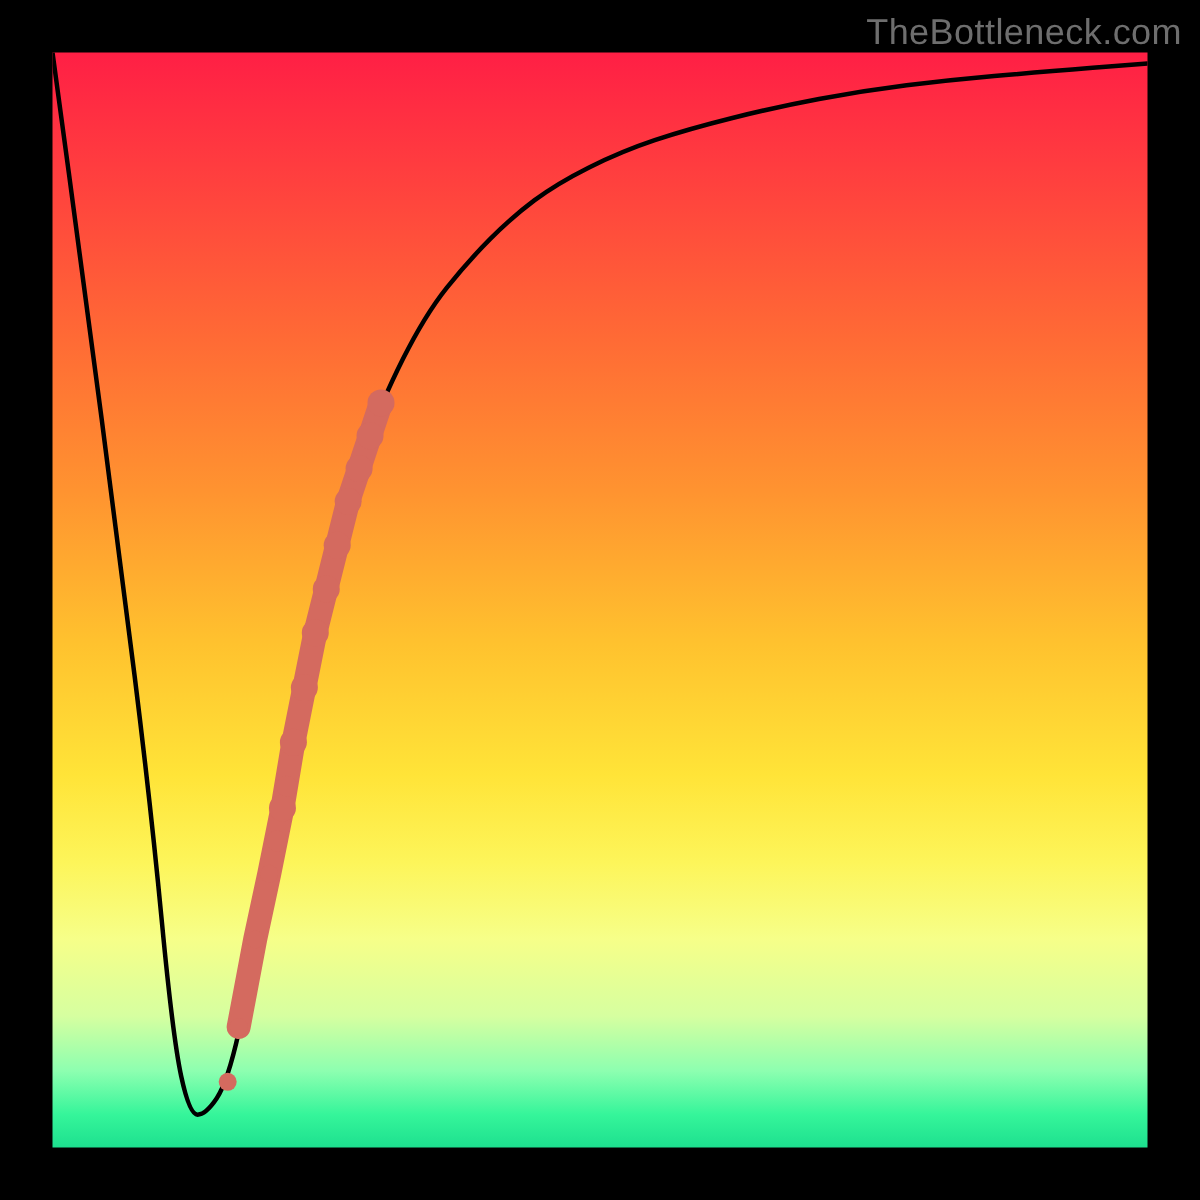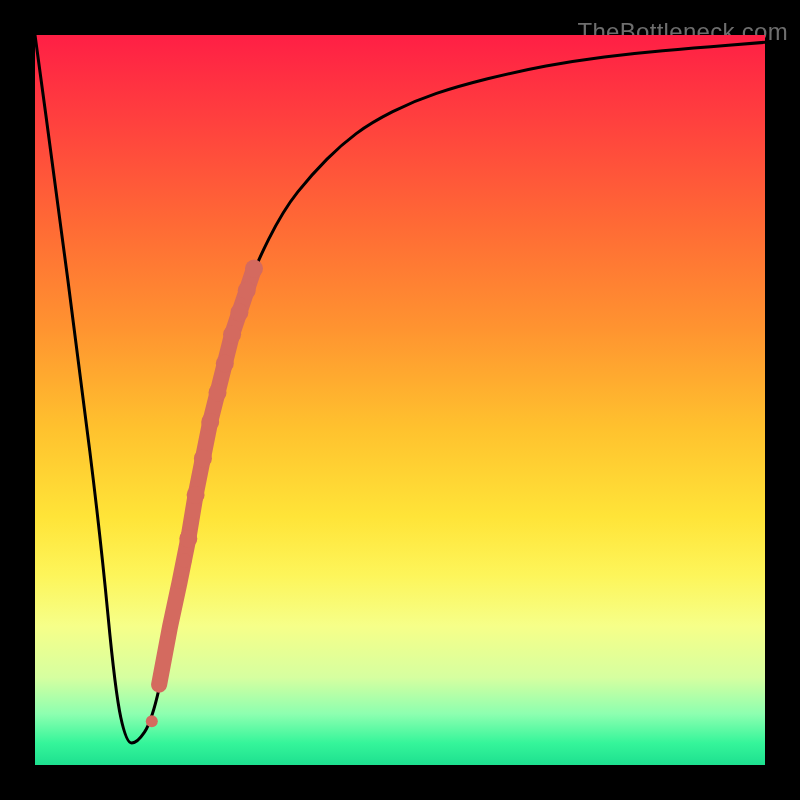--- a/index.html
+++ b/index.html
@@ -12,21 +12,21 @@
     font-family: Arial, Helvetica, sans-serif;
   }
   .frame {
     position: relative;
     width: 800px;
     height: 800px;
     background: #000;
   }
   .attribution {
     position: absolute;
-    top: 18px;
+    top: 8px;
     right: 12px;
     color: #6e6e6e;
     font-size: 24px;
     letter-spacing: 0.3px;
     margin-left: 34px;
   }
   .plot {
     position: absolute;
     left: 35px;
     top: 35px;

